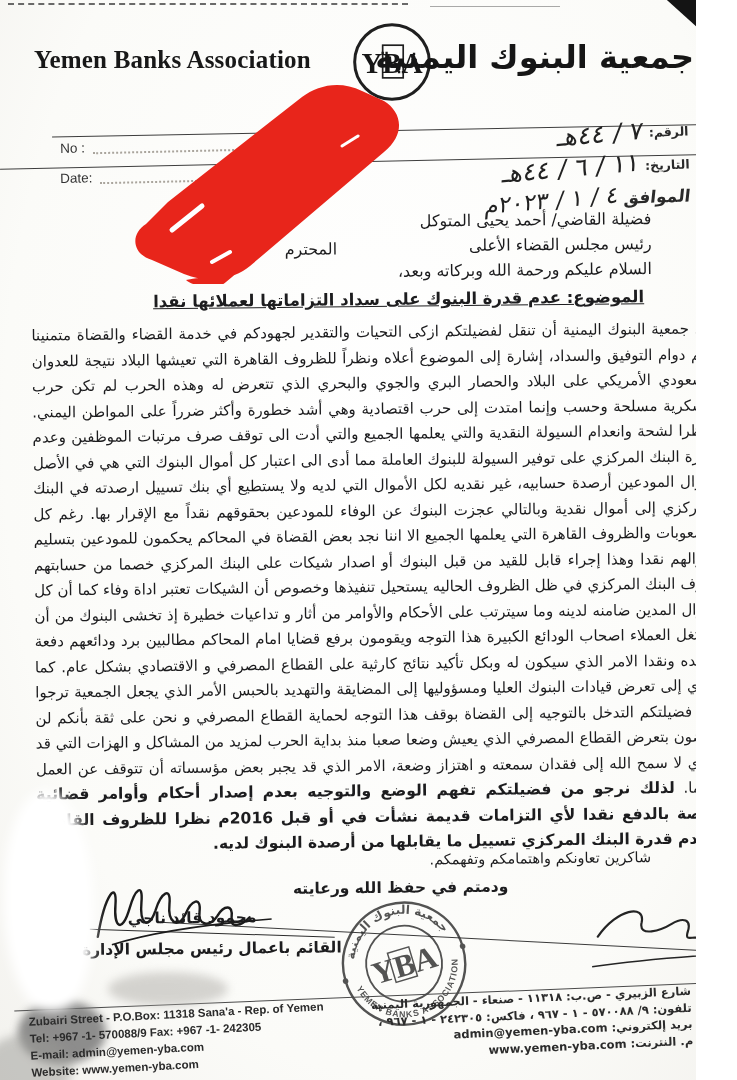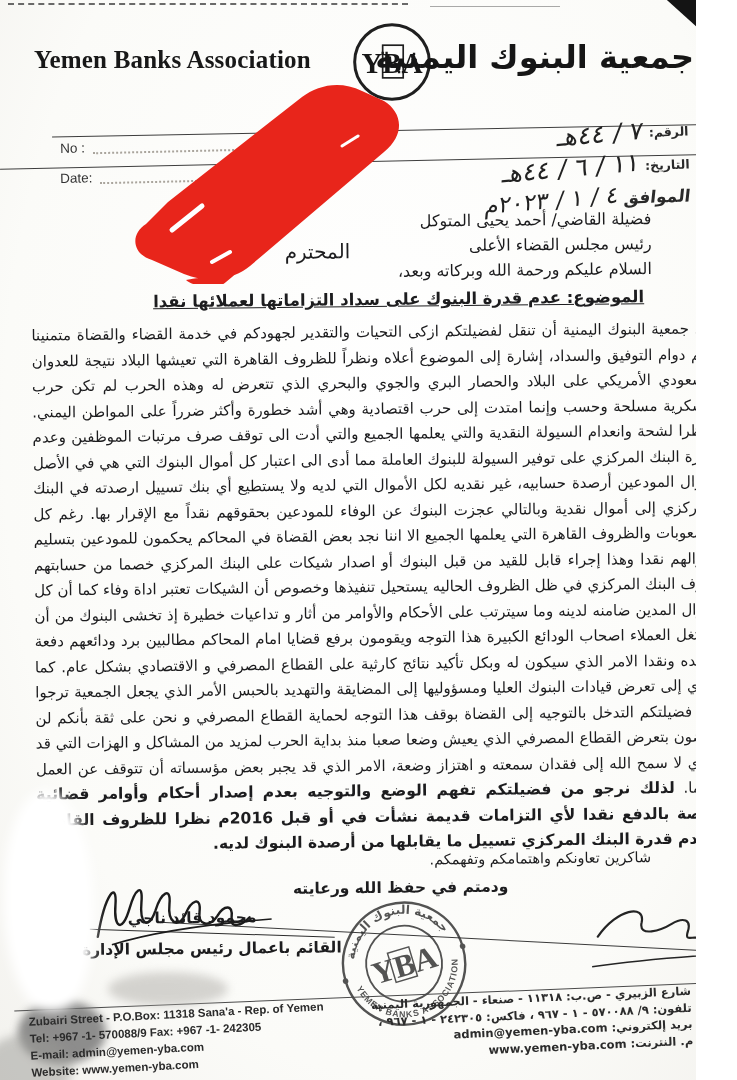--- a/index.html
+++ b/index.html
@@ -40,21 +40,21 @@
   .refvalue.greg{font-size:23px;}
   .reflabel.hand{font-size:17px;transform:skewX(-8deg);}
   
   .redaction{position:absolute;left:126px;top:84px;width:345px;height:200px;z-index:4;}
   
   .content{position:absolute;left:0;top:0;width:737px;transform:rotate(-0.6deg);}
   .addr{position:absolute;right:88px;direction:rtl;text-align:right;font-size:16px;color:#1b1b1d;white-space:nowrap;}
   .addr1{top:212px;}
   .addr2{top:237px;}
   .addr3{top:262px;}
-  .honorific{position:absolute;left:282px;top:239px;font-size:20px;direction:rtl;}
+  .honorific{position:absolute;left:282px;top:239px;font-size:16px;direction:rtl;}
   .subject{position:absolute;right:96px;top:290px;direction:rtl;font-size:16.5px;font-weight:700;text-decoration:underline;white-space:nowrap;}
   .body-par{
     position:absolute;left:28px;top:320px;width:682px;max-height:545px;overflow:hidden;
     direction:rtl;text-align:justify;text-align-last:right;
     font-size:15px;line-height:25.5px;color:#1c1c1e;margin:0;
   }
   .body-par b{font-size:15.6px;}
   .thanks{position:absolute;right:95px;top:852px;direction:rtl;font-size:14.5px;}
   .closing{position:absolute;right:238px;top:879px;direction:rtl;font-size:15.5px;font-weight:700;white-space:nowrap;}
   .signer-name{position:absolute;left:118px;top:907px;direction:rtl;font-size:15.5px;font-weight:700;white-space:nowrap;z-index:3;}

